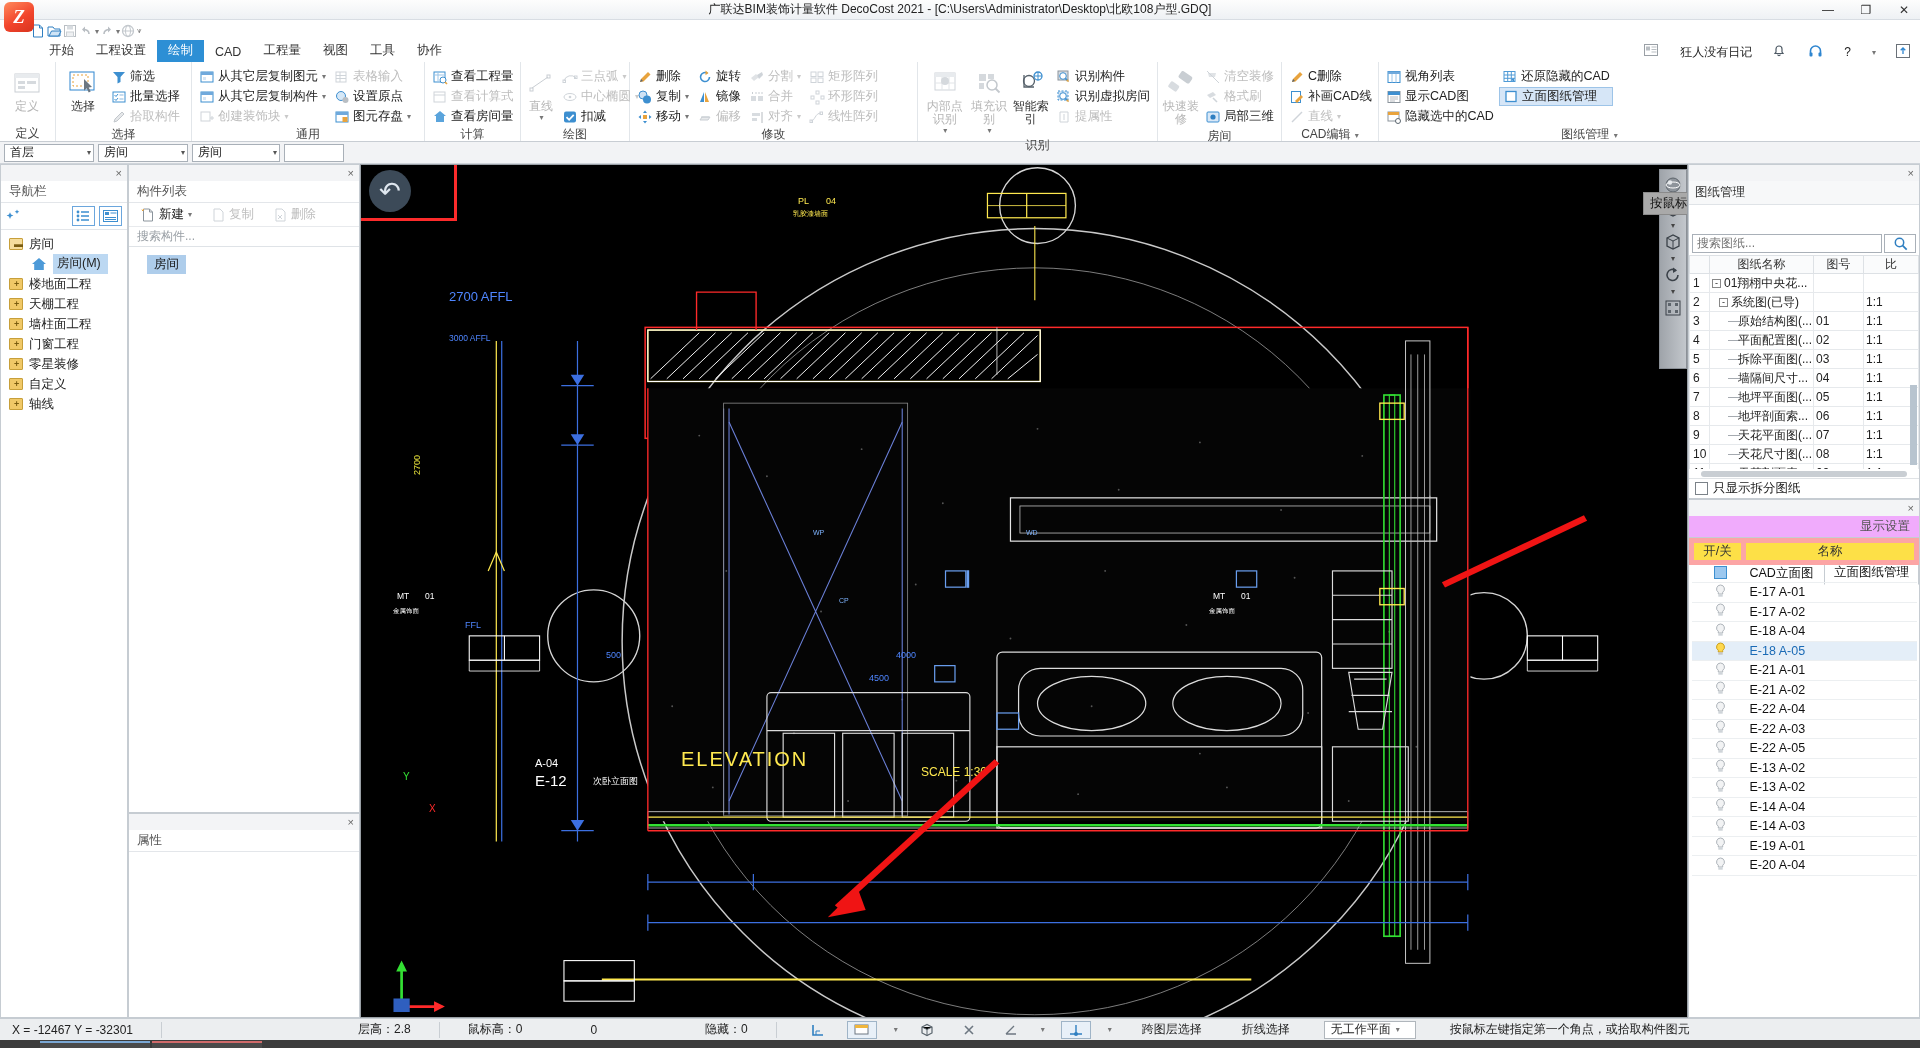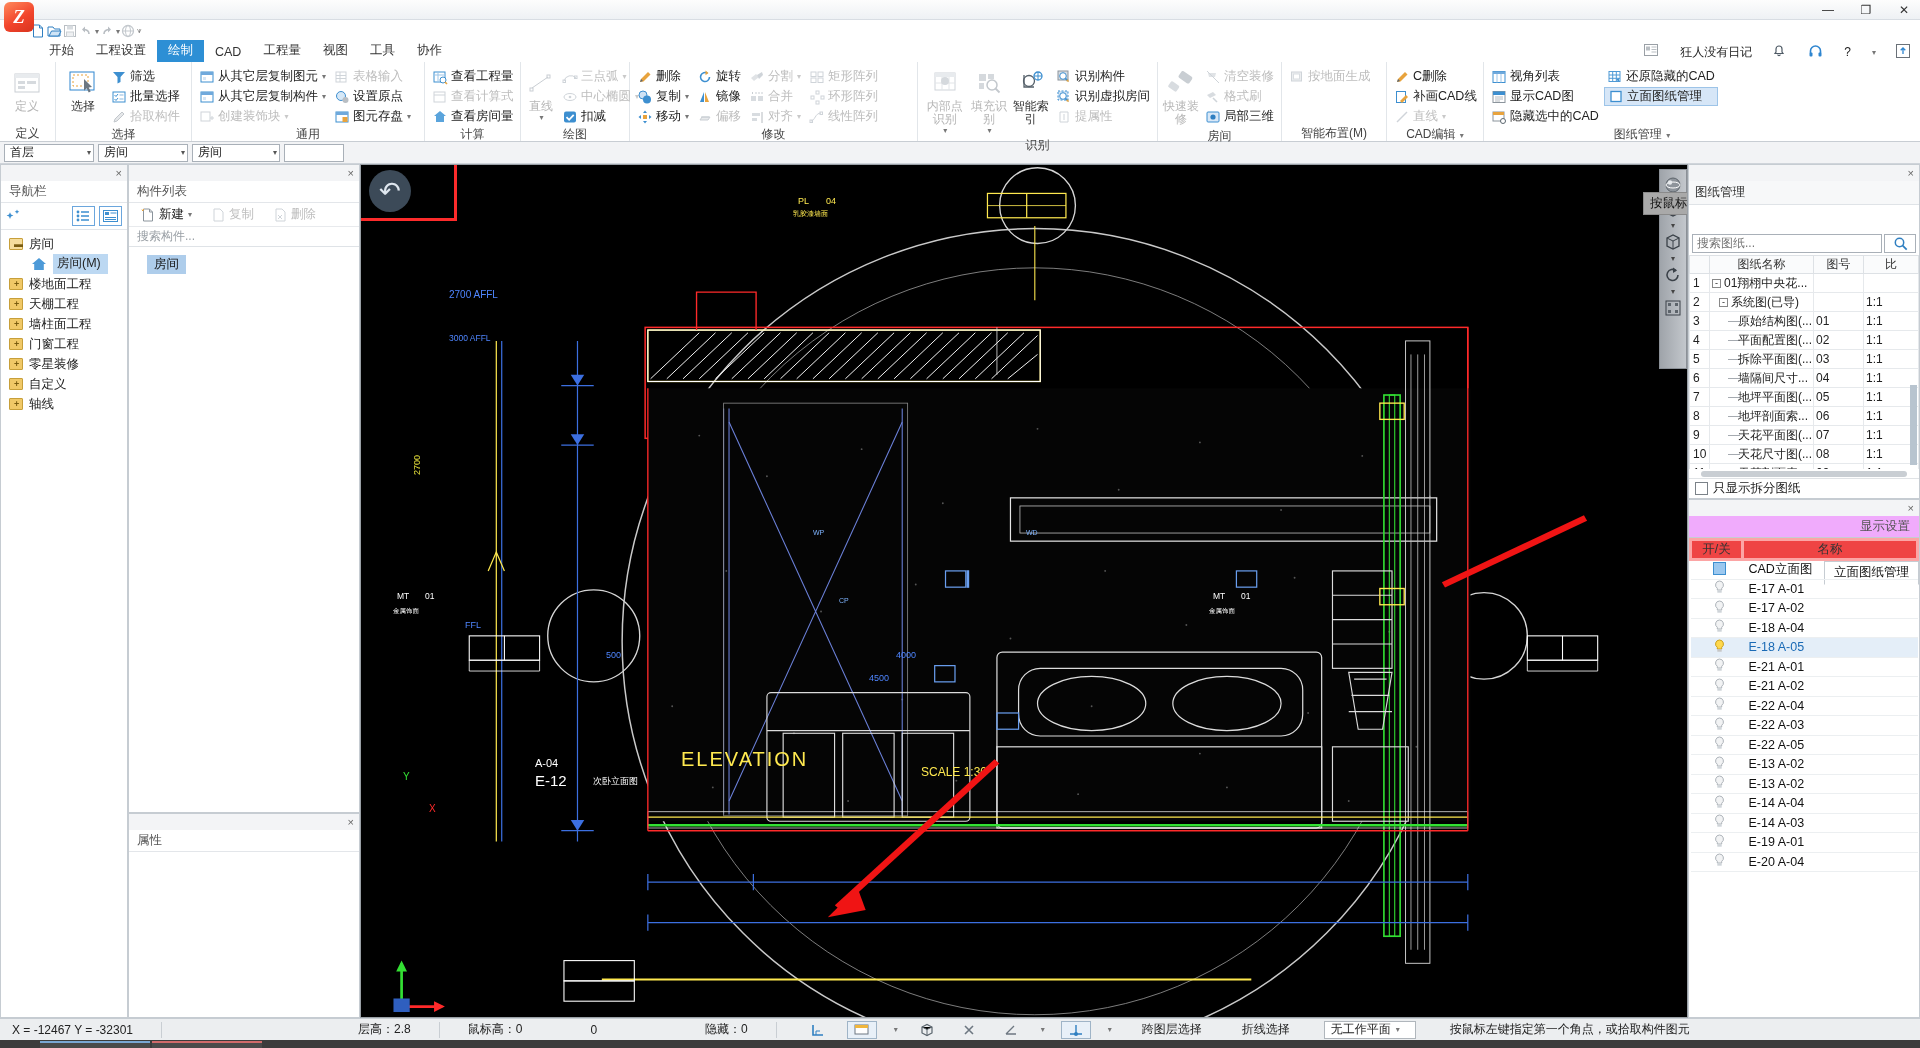--- a/index.html
+++ b/index.html
@@ -107,21 +107,21 @@
   .dtbl td { border:1px solid #e6e9ec; font-size:12px; height:19px; color:#222; padding:0 2px; overflow:hidden; white-space:nowrap;}
   .dtbl td.num { text-align:left; width:20px; color:#222; padding-left:3px;}
   .expander { display:inline-block; width:9px; height:9px; border:1px solid #888; text-align:center; line-height:7px; font-size:9px; margin-right:3px; vertical-align:middle; background:#fff;}
   .dash { display:inline-block; width:10px; color:#9aa0a6;}
   .chkrow { height:20px; display:flex; align-items:center; gap:5px; padding-left:6px; font-size:12.5px; border-top:1px solid #e0e3e6;}
   .chkbox { width:13px; height:13px; border:1px solid #7b8288; background:#fff; display:inline-block;}
   .tabstrip { height:22px; display:flex; align-items:flex-end; border-bottom:1px solid #c6ccd2; background:#f0abfc;flex-direction:column; }
   .ttab { padding:2px 9px 3px 9px; font-size:12.5px; color:#555; cursor:default;}
   .ttab.active { background:#fff; color:#111; border:1px solid #c6ccd2; border-bottom:1px solid #fff; position:relative; top:1px;}
   .ltbl { width:100%; border-collapse:collapse; table-layout:fixed;}
-  .ltbl th { background:#ef4444; border:3px solid #fca5a5; font-size:12.5px; font-weight:normal; height:20px; color:#333;}
+  .ltbl th { background:#fde047; border:5px solid #fca5a5; font-size:12.5px; font-weight:normal; height:20px; color:#333;}
   .ltbl td { border-bottom:1px solid #eceff1; font-size:12.5px; height:19.5px; color:#111; padding-left:6px;}
   .ltbl tr.sel td { background:#e4eef8;}
   .bulb { width:14px; height:15px; display:inline-block; position:relative;}
   
   .statusbar {
     height:22px; background:#eceef0; border-top:1px solid #c6ccd2;
     display:flex; align-items:center; font-size:12px; color:#222; gap:16px;
   }
   .sb-sec { padding:0 12px; white-space:nowrap; }
   .sb-div { width:1px; height:16px; background:#c9ced3;}
@@ -146,20 +146,21 @@
     border:1px solid #8b9097; display:flex; flex-direction:column; align-items:center;
     padding-top:4px; gap:2px;
   }
   .vt-btn { width:24px; height:22px; display:flex; align-items:center; justify-content:center;}
   .vt-caret { font-size:8px; color:#444; height:7px; line-height:7px;}
 </style>
 </head>
 <body>
 
 <div class="titlebar">
+  <div class="title-text">广联达BIM装饰计量软件 DecoCost 2021 - [C:\Users\Administrator\Desktop\北欧108户型.GDQ]</div>
   <div class="win-btns">
     <div class="win-btn">—</div>
     <div class="win-btn">❐</div>
     <div class="win-btn">✕</div>
   </div>
 </div>
 
 <div class="logo">Z</div>
 <div class="qbar">
   <span class="ico">
@@ -646,34 +647,20 @@
                 <rect x="2" y="3" width="12" height="10" rx="1" fill="#d9e8f7" stroke="#3d8fd0"></rect>
                 <circle cx="8" cy="8" r="2.6" fill="#2f7fc1"></circle>
               </svg></span>
           <span>局部三维</span>
         </div>
       </div>
     </div>
     <div class="rgroup-title">房间</div>
   </div>
 
-  <div class="rgroup" style="width:105px;">
-    <div class="rgroup-body">
-      <div class="col">
-        <div class="smbtn dim">
-          <span class="ico"><svg width="16" height="16" viewBox="0 0 16 16">
-                <rect x="2.5" y="3" width="10" height="9" fill="#eceef0" stroke="#cfd4d9"></rect>
-                <rect x="4.5" y="5" width="6" height="5" fill="#fff" stroke="#d9dde1"></rect>
-              </svg></span>
-          <span>按地面生成</span>
-        </div>
-      </div>
-    </div>
-    <div class="rgroup-title">智能布置(M)</div>
-  </div>
 
   <div class="rgroup" style="width:97px;">
     <div class="rgroup-body">
       <div class="col">
         <div class="smbtn">
           <span class="ico"><svg width="16" height="16" viewBox="0 0 16 16">
                 <path d="M3 13l1-3 7-7 2.5 2.5-7 7z" fill="#e8a33d"></path>
                 <path d="M3 13l1-3 2 2z" fill="#5c6770"></path>
               </svg></span>
           <span>C删除</span>
@@ -1080,21 +1067,21 @@
         <path d="M30 588 l-4 8 h8z" fill="#33e033"></path>
         <path d="M30 622 H60" stroke="#ff2a2a" stroke-width="2"></path>
         <path d="M62 622 l-8 -4 v8z" fill="#ff2a2a"></path>
         <rect x="24" y="616" width="12" height="10" fill="#2f5fbf"></rect>
       </g>
     </svg>
 
     <div style="position:absolute; left:437px; top:31px; color:#ffe94f; font-size:9px;">PL</div>
     <div style="position:absolute; left:465px; top:31px; color:#ffe94f; font-size:9px;">04</div>
     <div style="position:absolute; left:432px; top:44px; color:#ffe94f; font-size:7px;">乳胶漆墙面</div>
-    <div style="position:absolute; left:88px; top:124px; color:#4f86ff; font-size:10px;">2700 AFFL</div>
+    <div style="position:absolute; left:88px; top:124px; color:#4f86ff; font-size:13px;">2700 AFFL</div>
     <div style="position:absolute; left:88px; top:168px; color:#4f86ff; font-size:8.5px;">3000 AFFL</div>
     <div style="position:absolute; left:46px; top:295px; color:#e6e03a; font-size:9px; transform:rotate(-90deg);">2700</div>
     <div style="position:absolute; left:104px; top:455px; color:#4f86ff; font-size:9px;">FFL</div>
     <div style="position:absolute; left:245px; top:485px; color:#4f86ff; font-size:9px;">500</div>
     <div style="position:absolute; left:535px; top:485px; color:#4f86ff; font-size:9px;">4000</div>
     <div style="position:absolute; left:508px; top:508px; color:#4f86ff; font-size:9px;">4500</div>
     <div style="position:absolute; left:36px; top:426px; color:#fff; font-size:8.5px;">MT</div>
     <div style="position:absolute; left:64px; top:426px; color:#fff; font-size:8.5px;">01</div>
     <div style="position:absolute; left:32px; top:442px; color:#fff; font-size:6.5px;">金属饰面</div>
     <div style="position:absolute; left:852px; top:426px; color:#fff; font-size:8.5px;">MT</div>

